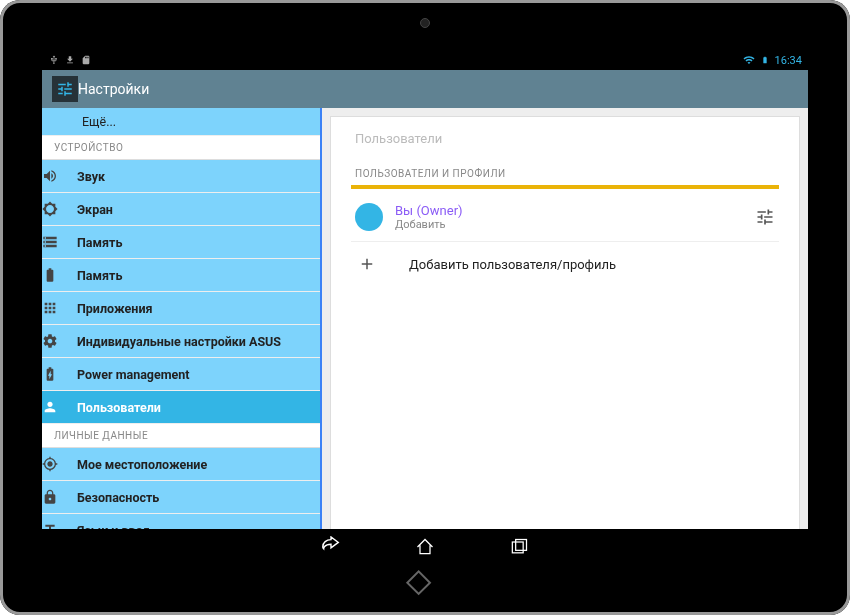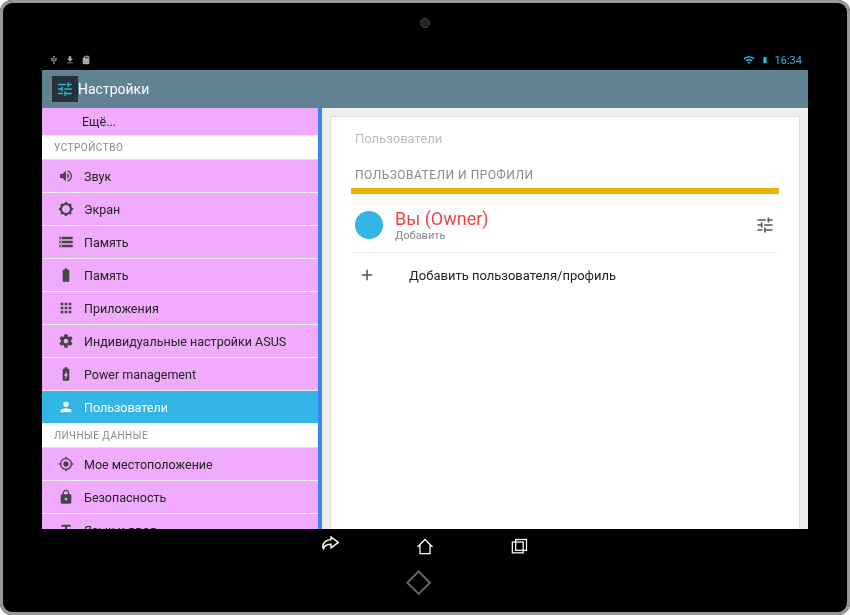--- a/index.html
+++ b/index.html
@@ -9,21 +9,21 @@
     font-family: "Roboto", "Helvetica Neue", Arial, sans-serif;
     background: #fff;
     display: flex;
     align-items: center;
     justify-content: center;
   }
   .tablet-frame {
     width: 850px;
     height: 615px;
     background: #000;
-    border-radius: 12px;
+    border-radius: 20px;
     padding: 50px 42px;
     position: relative;
     box-shadow: 0 0 0 3px #999 inset;
   }
   .camera {
     position: absolute;
     top: 18px;
     left: 50%;
     transform: translateX(-50%);
     width: 10px;
@@ -78,35 +78,36 @@
   }
   
   .content {
     flex: 1;
     display: flex;
     background: #eeeeee;
     overflow: hidden;
   }
   .sidebar {
     width: 280px;
-    background: #f0abfc;
-    border-right: 4px solid #3b82f6;
+    background: #7dd3fc;
+    border-right: 2px solid #3b82f6;
     overflow-y: auto;
   }
   .sidebar::-webkit-scrollbar { width: 0; }
   .side-item {
     display: flex;
     align-items: center;
-    gap: 10px;
-    padding: 8px 12px 8px 16px;
+    gap: 19px;
+    padding: 8px 12px 8px 0;
     font-size: 12.5px;
     color: #222;
     border-bottom: 1px solid #eee;
     cursor: pointer;
     min-height: 30px;
+    font-weight: bold;
   }
   .side-more {
     padding: 6px 12px 6px 40px;
     font-size: 12.5px;
     color: #222;
     border-bottom: 1px solid #eee;
     cursor: pointer;
   }
   .side-item.selected {
     background: #33b5e5;
@@ -138,43 +139,43 @@
     padding: 14px 20px;
     overflow: hidden;
   }
   .detail-title {
     font-size: 13px;
     color: #bbb;
     margin-bottom: 18px;
     padding-left: 4px;
   }
   .section-header {
-    font-size: 12px;
+    font-size: 10px;
     color: #888;
     letter-spacing: 0.5px;
     padding: 4px 4px 6px 4px;
-    border-bottom: 6px solid #eab308;
+    border-bottom: 4px solid #eab308;
     margin-bottom: 4px;
   }
   .user-row {
     display: flex;
     align-items: center;
     gap: 12px;
     padding: 10px 4px;
     border-bottom: 1px solid #eee;
   }
   .avatar {
     width: 28px;
     height: 28px;
     border-radius: 50%;
     background: #33b5e5;
     flex-shrink: 0;
   }
   .user-info { flex: 1; }
-  .user-name { font-size: 18px; color: #ef4444; }
+  .user-name { font-size: 13px; color: #8b5cf6; }
   .user-role { font-size: 11px; color: #888; }
   .tune-icon { width: 20px; height: 20px; cursor: pointer; }
   .add-row {
     display: flex;
     align-items: center;
     gap: 32px;
     padding: 12px 6px;
     cursor: pointer;
   }
   .plus-icon { width: 20px; height: 20px; font-size: 20px; color: #555; display:flex; align-items:center; justify-content:center;}

